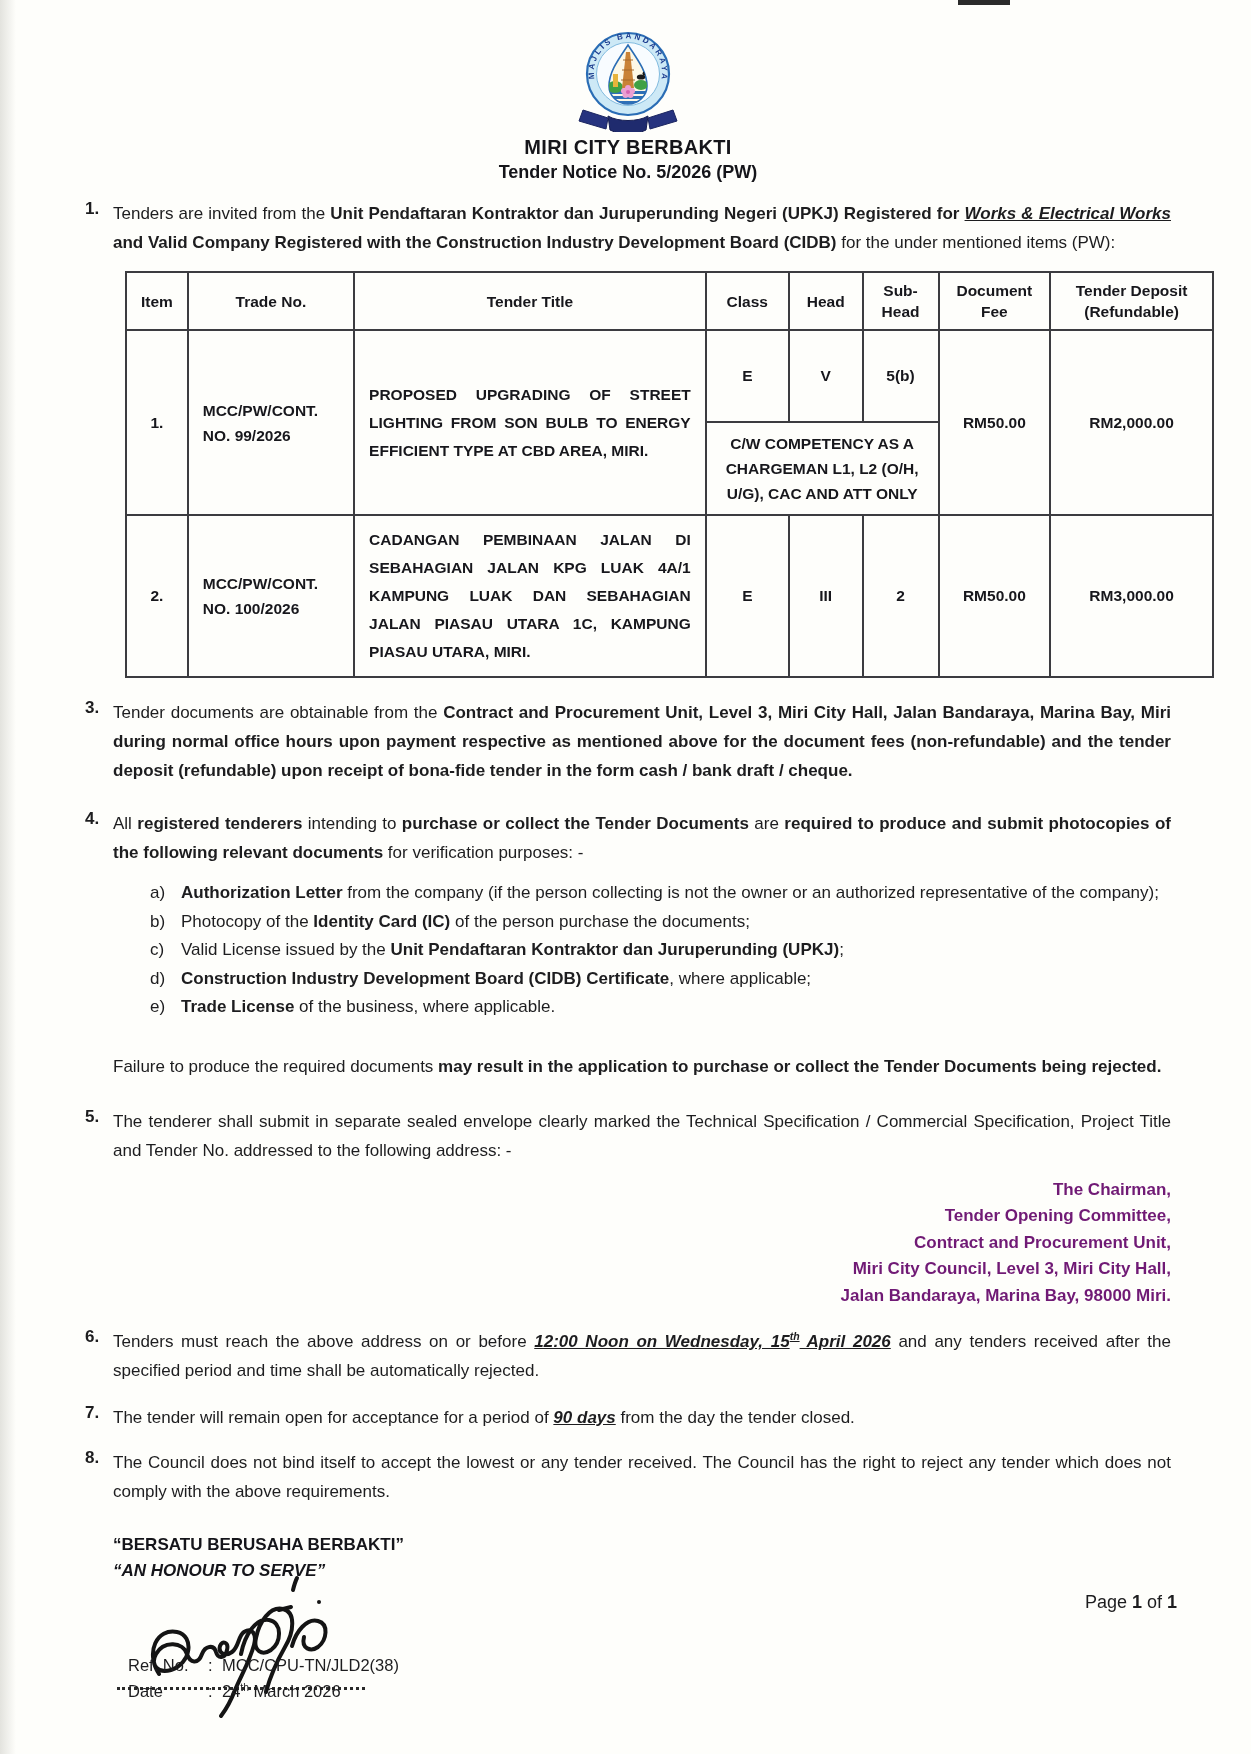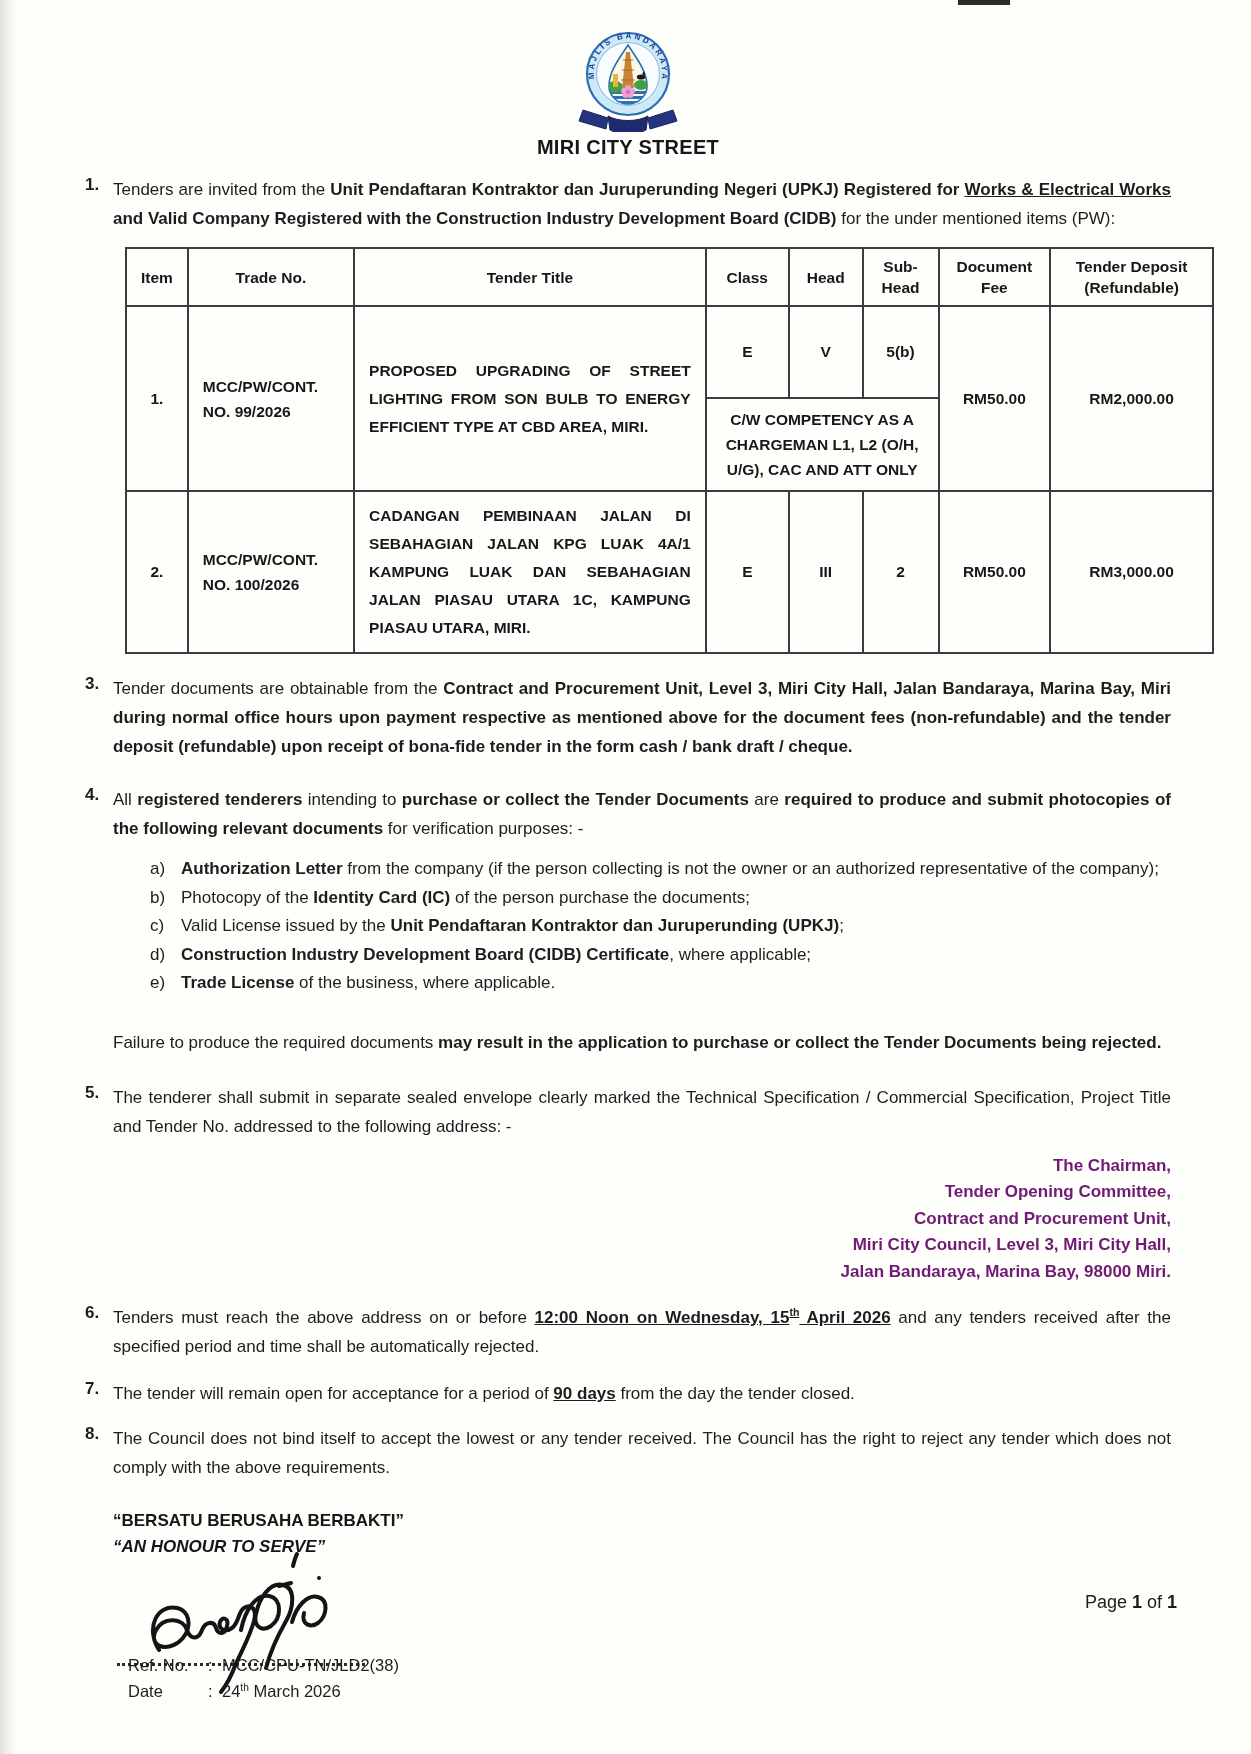--- a/index.html
+++ b/index.html
@@ -25,21 +25,21 @@
   .doc-header{ text-align:center; }
   .logo{ display:block; margin:0 auto; }
   .council-name{ font-size:20px; font-weight:bold; letter-spacing:.3px; margin-top:4px; color:#15151a;}
   .notice-title{ font-size:18px; font-weight:bold; margin-top:3px; color:#15151a;}
 
   
   .clause{ display:flex; align-items:flex-start; }
   .cnum{ flex:none; width:28px; font-weight:bold; }
   .ctext{ flex:1; text-align:justify; line-height:29px; }
   .b{ font-weight:bold; }
-  .u{ text-decoration:underline; }
+  .u{ text-decoration:underline;font-style:italic; }
   sup{ line-height:0; font-size:0.62em; }
 
   .clause-1{ margin-top:16px; }
   .clause-3{ margin-top:20px; }
   .clause-4{ margin-top:24px; }
   .clause-5{ margin-top:26px; }
   .clause-6{ margin-top:18px; }
   .clause-7{ margin-top:18px; }
   .clause-8{ margin-top:16px; }
 
@@ -119,21 +119,22 @@
           <circle cx="72" cy="61" r="3" fill="#ec9fd2"></circle>
           <circle cx="80" cy="61" r="3" fill="#ec9fd2"></circle>
           <circle cx="73.5" cy="65" r="3" fill="#ec9fd2"></circle>
           <circle cx="78.5" cy="65" r="3" fill="#ec9fd2"></circle>
           <circle cx="76" cy="62" r="2" fill="#d864b4"></circle>
         </g>
         <path d="M31,80 L56,88 L54,99 L27,91 Z" fill="#26337f" stroke="#1b2560" stroke-width="1"></path>
         <path d="M121,80 L96,88 L98,99 L125,91 Z" fill="#26337f" stroke="#1b2560" stroke-width="1"></path>
         <path d="M56,86 C66,92 86,92 96,86 L94,100 C81,106 71,106 58,100 Z" fill="#1f2b6e" stroke="#161e52" stroke-width="1"></path>
       </svg>
-      <div class="council-name">MIRI CITY STREET</div>
+      <div class="council-name">MIRI CITY BERBAKTI</div>
+      <div class="notice-title">Tender Notice No. 5/2026 (PW)</div>
     </div>
 
     <div class="clause clause-1">
       <span class="cnum">1.</span>
       <div class="ctext"><span>Tenders are invited from the </span><span class="b">Unit Pendaftaran Kontraktor dan Juruperunding Negeri (UPKJ) Registered for </span><span class="b u">Works &amp; Electrical Works</span><span class="b"> and Valid Company Registered with the Construction Industry Development Board (CIDB)</span><span> for the under mentioned items (PW):</span></div>
     </div>
 
     <table class="tender">
       <colgroup>
         <col style="width:52px">

